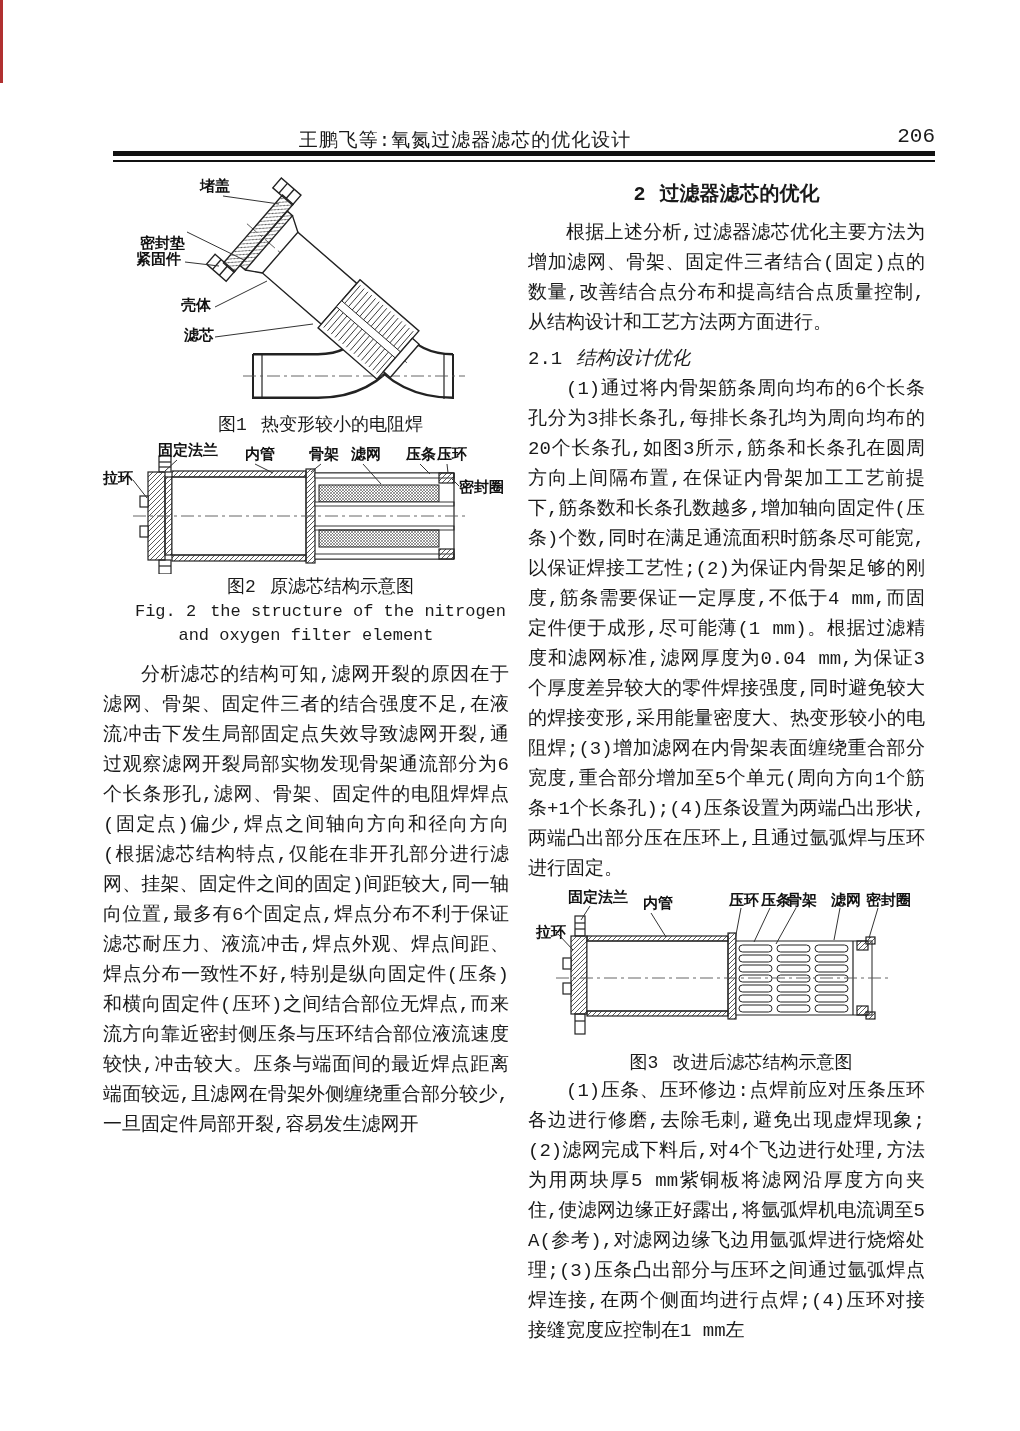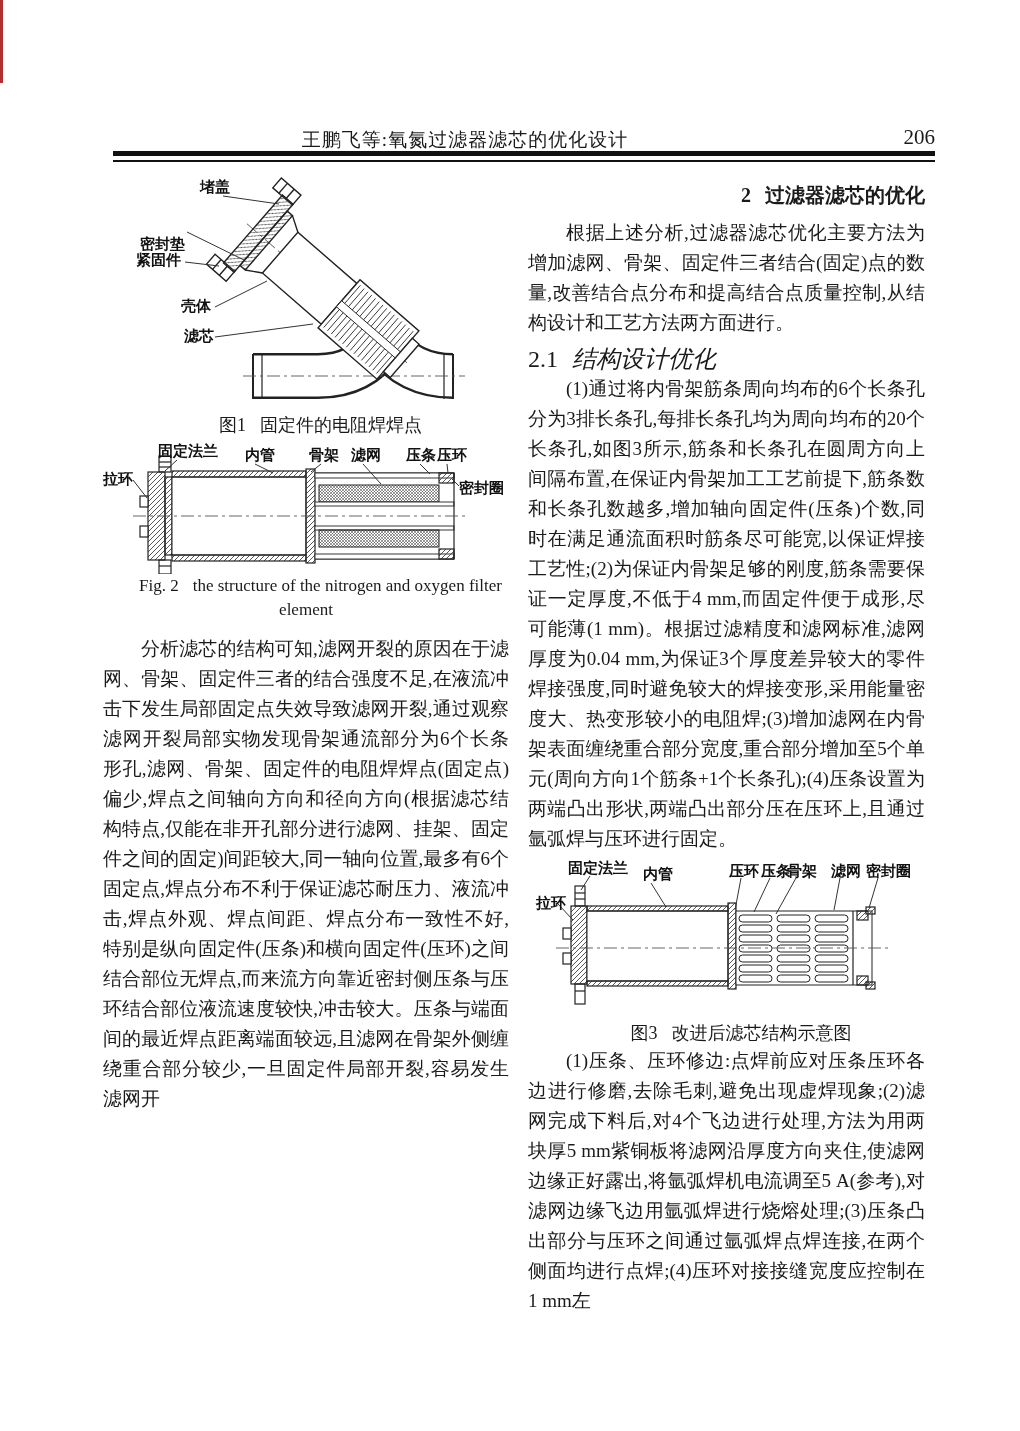--- a/index.html
+++ b/index.html
@@ -1,30 +1,30 @@
 <!DOCTYPE html>
 <html><head>
 <meta charset="utf-8">
 <style>
   html,body{margin:0;padding:0;background:#ffffff;}
   .page{position:relative;width:1020px;height:1431px;background:#ffffff;overflow:hidden;
-        font-family:Liberation Serif, serif;color:#1a1a1a;}
+        font-family:Liberation Mono, monospace;color:#1a1a1a;}
   .scan-artifact{position:absolute;left:0;top:0;width:3px;height:83px;background:#b03030;}
   .running-title{position:absolute;left:115px;top:127px;width:700px;text-align:center;
         font-size:19px;letter-spacing:1px;}
   .page-number{position:absolute;left:855px;top:125px;width:80px;text-align:right;font-size:21px;}
   .rule-thick{position:absolute;left:113px;top:151px;width:822px;height:5px;background:#111;}
   .rule-thin{position:absolute;left:113px;top:160px;width:822px;height:2px;background:#111;}
   .col{position:absolute;top:168px;font-size:19px;line-height:30px;text-align:justify;}
   .col-left{left:103px;width:406px;}
   .col-right{left:528px;width:397px;}
   p.body{margin:0;}
   p.indent{text-indent:2em;}
-  h2.sec{margin:14px 0 10px 0;font-size:20px;font-weight:bold;line-height:26px;text-align:right;}
-  h3.subsec{margin:8px 0 2px 0;font-size:24px;font-weight:normal;line-height:26px;text-align:left;}
+  h2.sec{margin:14px 0 10px 0;font-size:20px;font-weight:bold;line-height:26px;text-align:center;}
+  h3.subsec{margin:8px 0 2px 0;font-size:19px;font-weight:normal;line-height:26px;text-align:left;}
   h3.subsec .sec-title{font-style:italic;margin-left:14px;}
   h2.sec .sec-title{margin-left:14px;}
   .fig{margin:6px 0 0 0;padding:0;}
   .fig-canvas{position:relative;width:100%;}
   .fig-canvas svg{display:block;}
   .fig-label{position:absolute;font-size:15px;font-weight:bold;line-height:17px;white-space:nowrap;color:#111;}
   .cap{text-align:center;line-height:26px;margin:0;}
   .cap-zh{font-size:18px;}
   .cap-en{font-size:17px;line-height:24px;}
   .cap .lab{margin-right:14px;padding-left:29px;}
@@ -102,21 +102,21 @@
             <line x1="112" y1="163" x2="210" y2="150"></line>
           </g>
         </svg>
         <span class="fig-label" style="left:97px;top:5px;">堵盖</span>
         <span class="fig-label" style="left:37px;top:62px;">密封垫</span>
         <span class="fig-label" style="left:33px;top:78px;">紧固件</span>
         <span class="fig-label" style="left:78px;top:124px;">壳体</span>
         <span class="fig-label" style="left:81px;top:154px;">滤芯</span>
       </div>
       <figcaption>
-        <div class="cap cap-zh"><span class="lab">图1</span><span>固定件的电阻焊焊点</span></div>
+        <div class="cap cap-zh"><span class="lab">图1</span><span>热变形较小的电阻焊</span></div>
       </figcaption>
     </figure>
 
     <figure class="fig" style="margin-top:4px;">
       <div class="fig-canvas" style="height:132px;">
         <svg width="406" height="132" viewBox="0 0 406 132">
           <defs>
             <pattern id="h2" width="5" height="5" patternUnits="userSpaceOnUse">
               <path d="M0,5 L5,0" stroke="#444" stroke-width="0.9"></path>
             </pattern>
@@ -172,20 +172,21 @@
         <span class="fig-label" style="left:0px;top:29px;">拉环</span>
         <span class="fig-label" style="left:55px;top:1px;">固定法兰</span>
         <span class="fig-label" style="left:142px;top:5px;">内管</span>
         <span class="fig-label" style="left:206px;top:5px;">骨架</span>
         <span class="fig-label" style="left:248px;top:5px;">滤网</span>
         <span class="fig-label" style="left:303px;top:5px;">压条</span>
         <span class="fig-label" style="left:334px;top:5px;">压环</span>
         <span class="fig-label" style="left:356px;top:38px;">密封圈</span>
       </div>
       <figcaption>
+        <div class="cap cap-zh"><span class="lab">图2</span><span>原滤芯结构示意图</span></div>
         <div class="cap cap-en"><span class="lab">Fig. 2</span><span>the structure of the nitrogen and oxygen filter element</span></div>
       </figcaption>
     </figure>
 
     <p class="body indent" style="margin-top:12px;">分析滤芯的结构可知,滤网开裂的原因在于滤网、骨架、固定件三者的结合强度不足,在液流冲击下发生局部固定点失效导致滤网开裂,通过观察滤网开裂局部实物发现骨架通流部分为6个长条形孔,滤网、骨架、固定件的电阻焊焊点(固定点)偏少,焊点之间轴向方向和径向方向(根据滤芯结构特点,仅能在非开孔部分进行滤网、挂架、固定件之间的固定)间距较大,同一轴向位置,最多有6个固定点,焊点分布不利于保证滤芯耐压力、液流冲击,焊点外观、焊点间距、焊点分布一致性不好,特别是纵向固定件(压条)和横向固定件(压环)之间结合部位无焊点,而来流方向靠近密封侧压条与压环结合部位液流速度较快,冲击较大。压条与端面间的最近焊点距离端面较远,且滤网在骨架外侧缠绕重合部分较少,一旦固定件局部开裂,容易发生滤网开</p>
   </div>
 
   <div class="col col-right">
 
 

